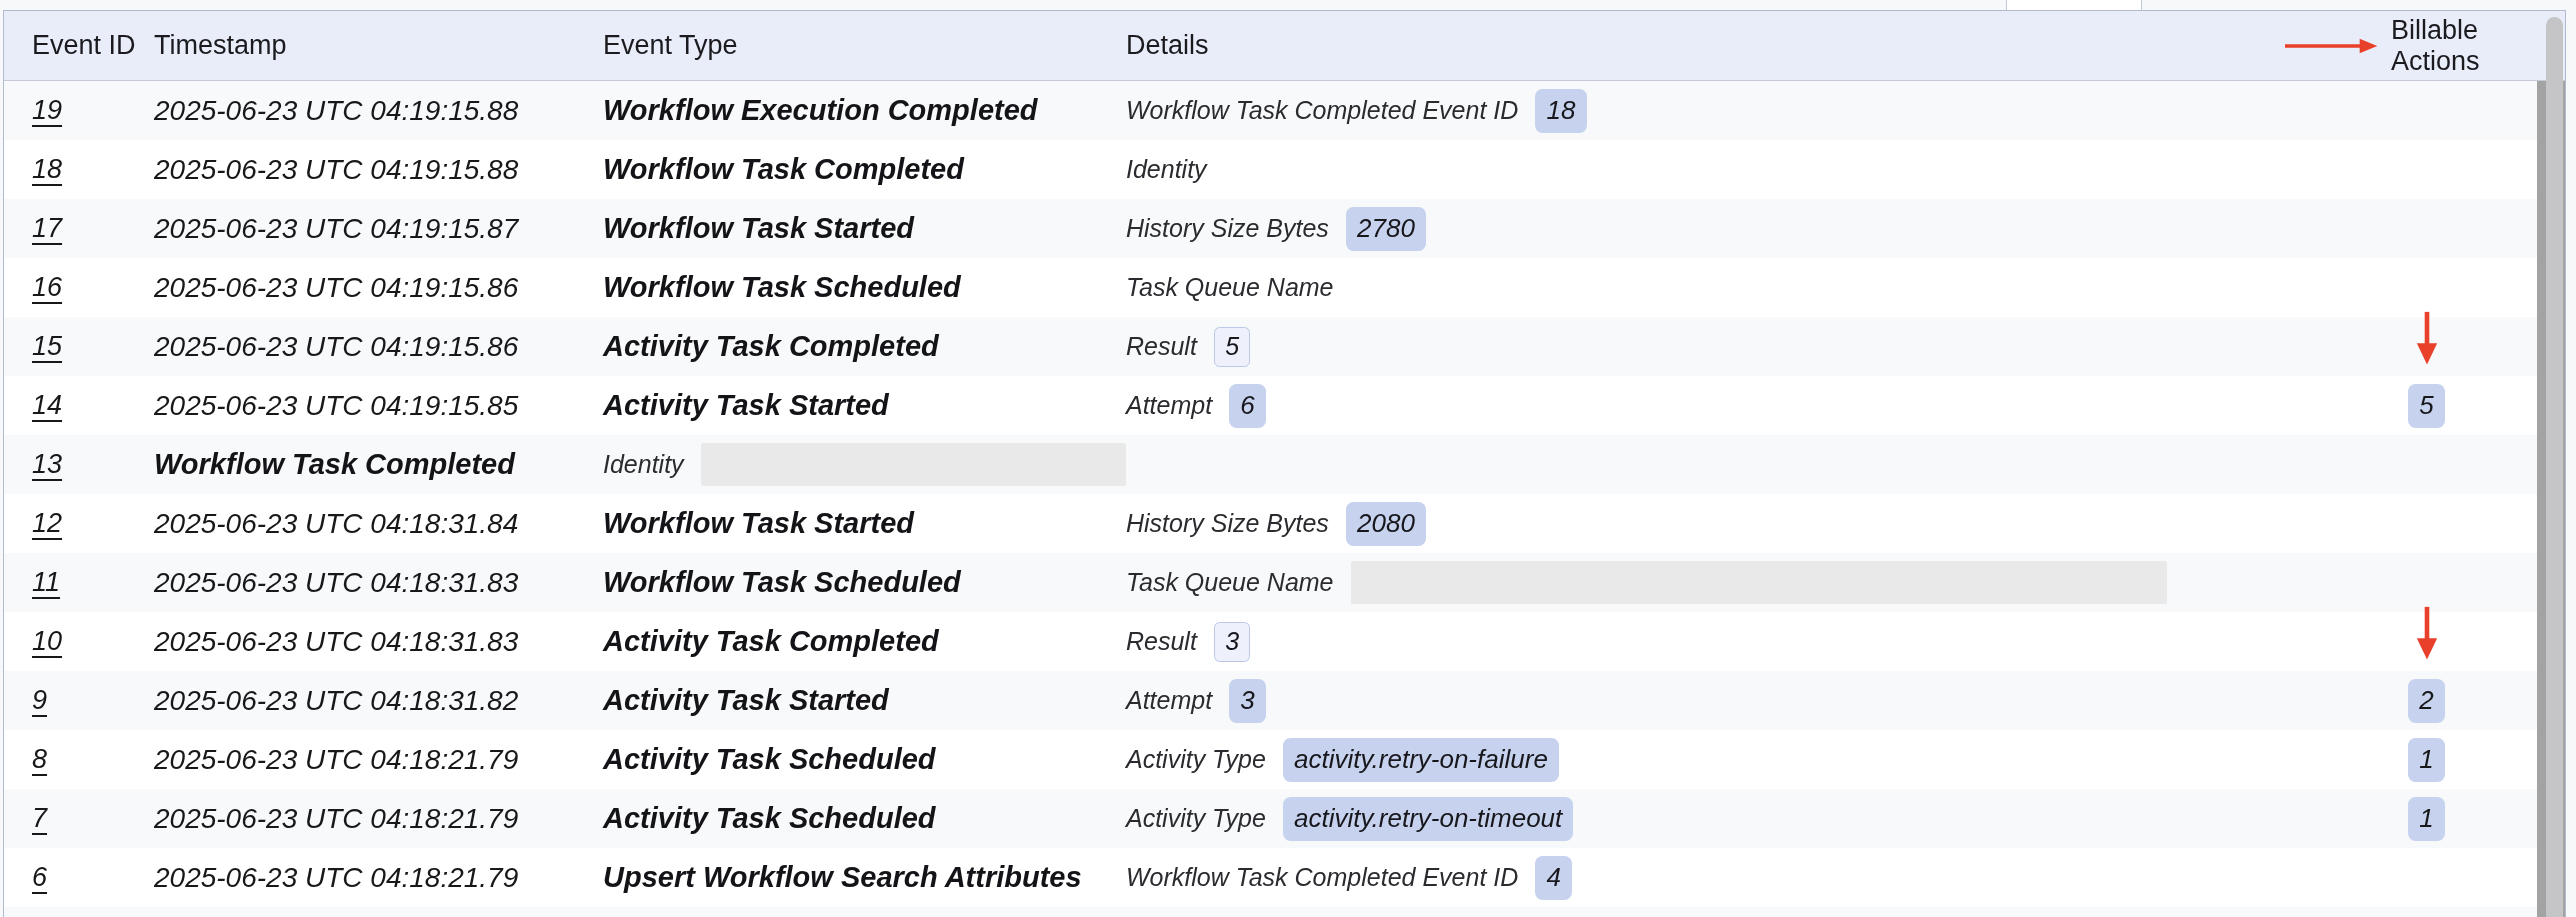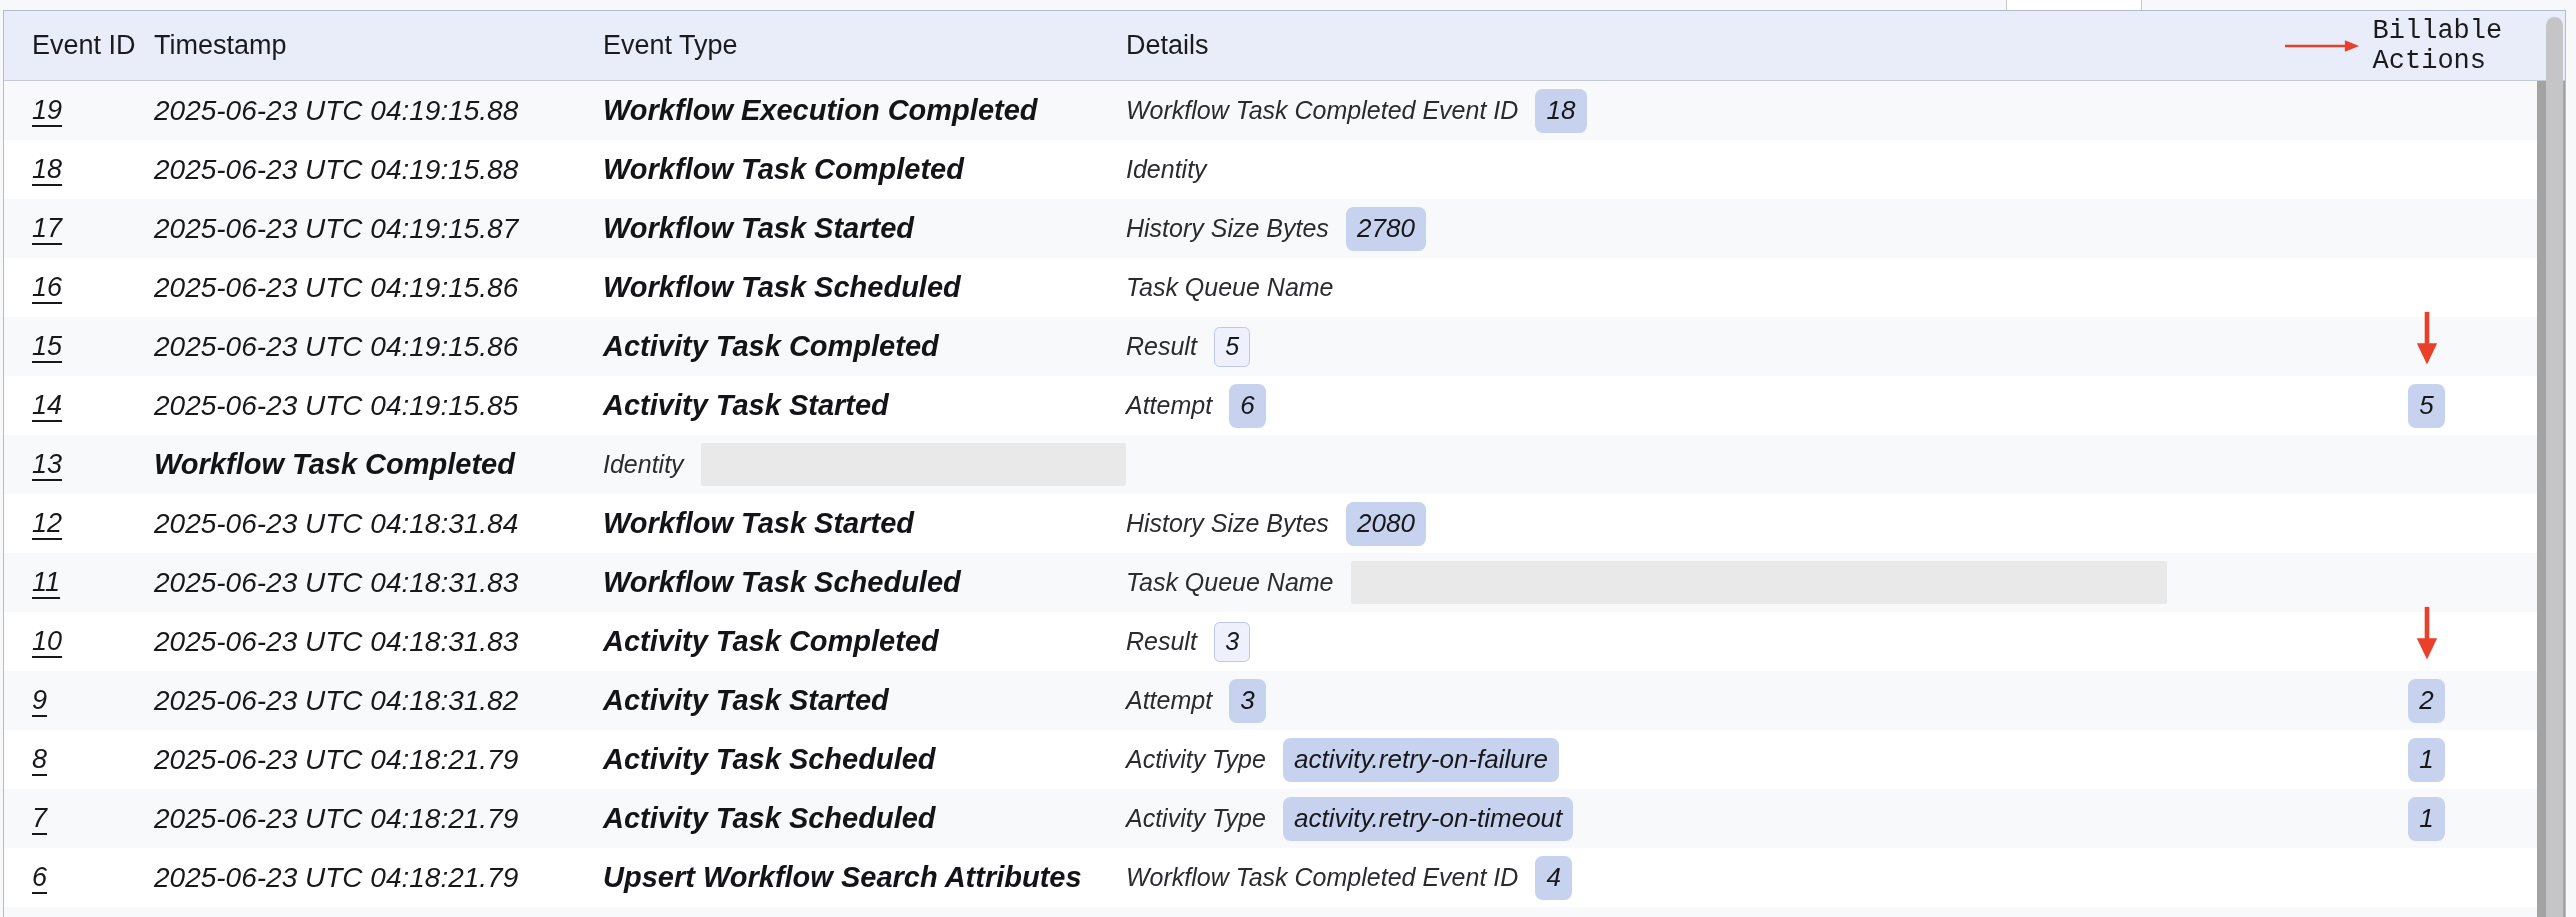--- a/index.html
+++ b/index.html
@@ -18,21 +18,21 @@
   
   .top-strip{position:absolute;left:0;top:0;width:2576px;height:10.3px;background:var(--page-bg);}
   .strip-gap{position:absolute;left:2006px;top:0;width:136px;height:10.3px;background:#ffffff;
     border-left:1.9px solid var(--strip-border);border-right:1.9px solid var(--strip-border);}
   
   .table{position:absolute;left:3px;top:10.3px;width:2563px;height:908px;background:#a3a3a3;
     border:1.9px solid var(--outer-border);border-bottom:none;overflow:hidden;}
   .header-row{height:70px;background:var(--header-bg);border-bottom:1.9px solid var(--header-border);
     display:grid;grid-template-columns:122px 449px 523px 1fr 280px;align-items:center;padding-left:28px;}
   .hcell{font-size:27px;font-weight:500;color:#1b1b1f;}
-  .hcell.billable{display:flex;align-items:center;justify-content:flex-end;gap:13px;padding-right:47px;font-family:Liberation Mono, monospace;}
+  .hcell.billable{display:flex;align-items:center;justify-content:flex-end;gap:13px;padding-right:47px;}
   .rows{width:calc(100% - 28px);font-style:italic;}
   .row{height:59px;display:grid;grid-template-columns:122px 449px 523px 1fr 280px;
     align-items:center;padding-left:28px;background:#ffffff;}
   .row:nth-child(odd){background:var(--stripe-bg);}
   .partial-row{height:28px;background:var(--stripe-bg);width:calc(100% - 28px);}
   .event-id{font-size:27px;color:var(--text);text-decoration:underline;
     text-decoration-thickness:1.9px;text-underline-offset:5.6px;cursor:pointer;justify-self:start;}
   .timestamp{font-size:28px;color:var(--text);}
   .event-type{font-size:29px;font-weight:700;color:#141418;}
   .details{display:flex;align-items:center;gap:17px;min-width:0;}

